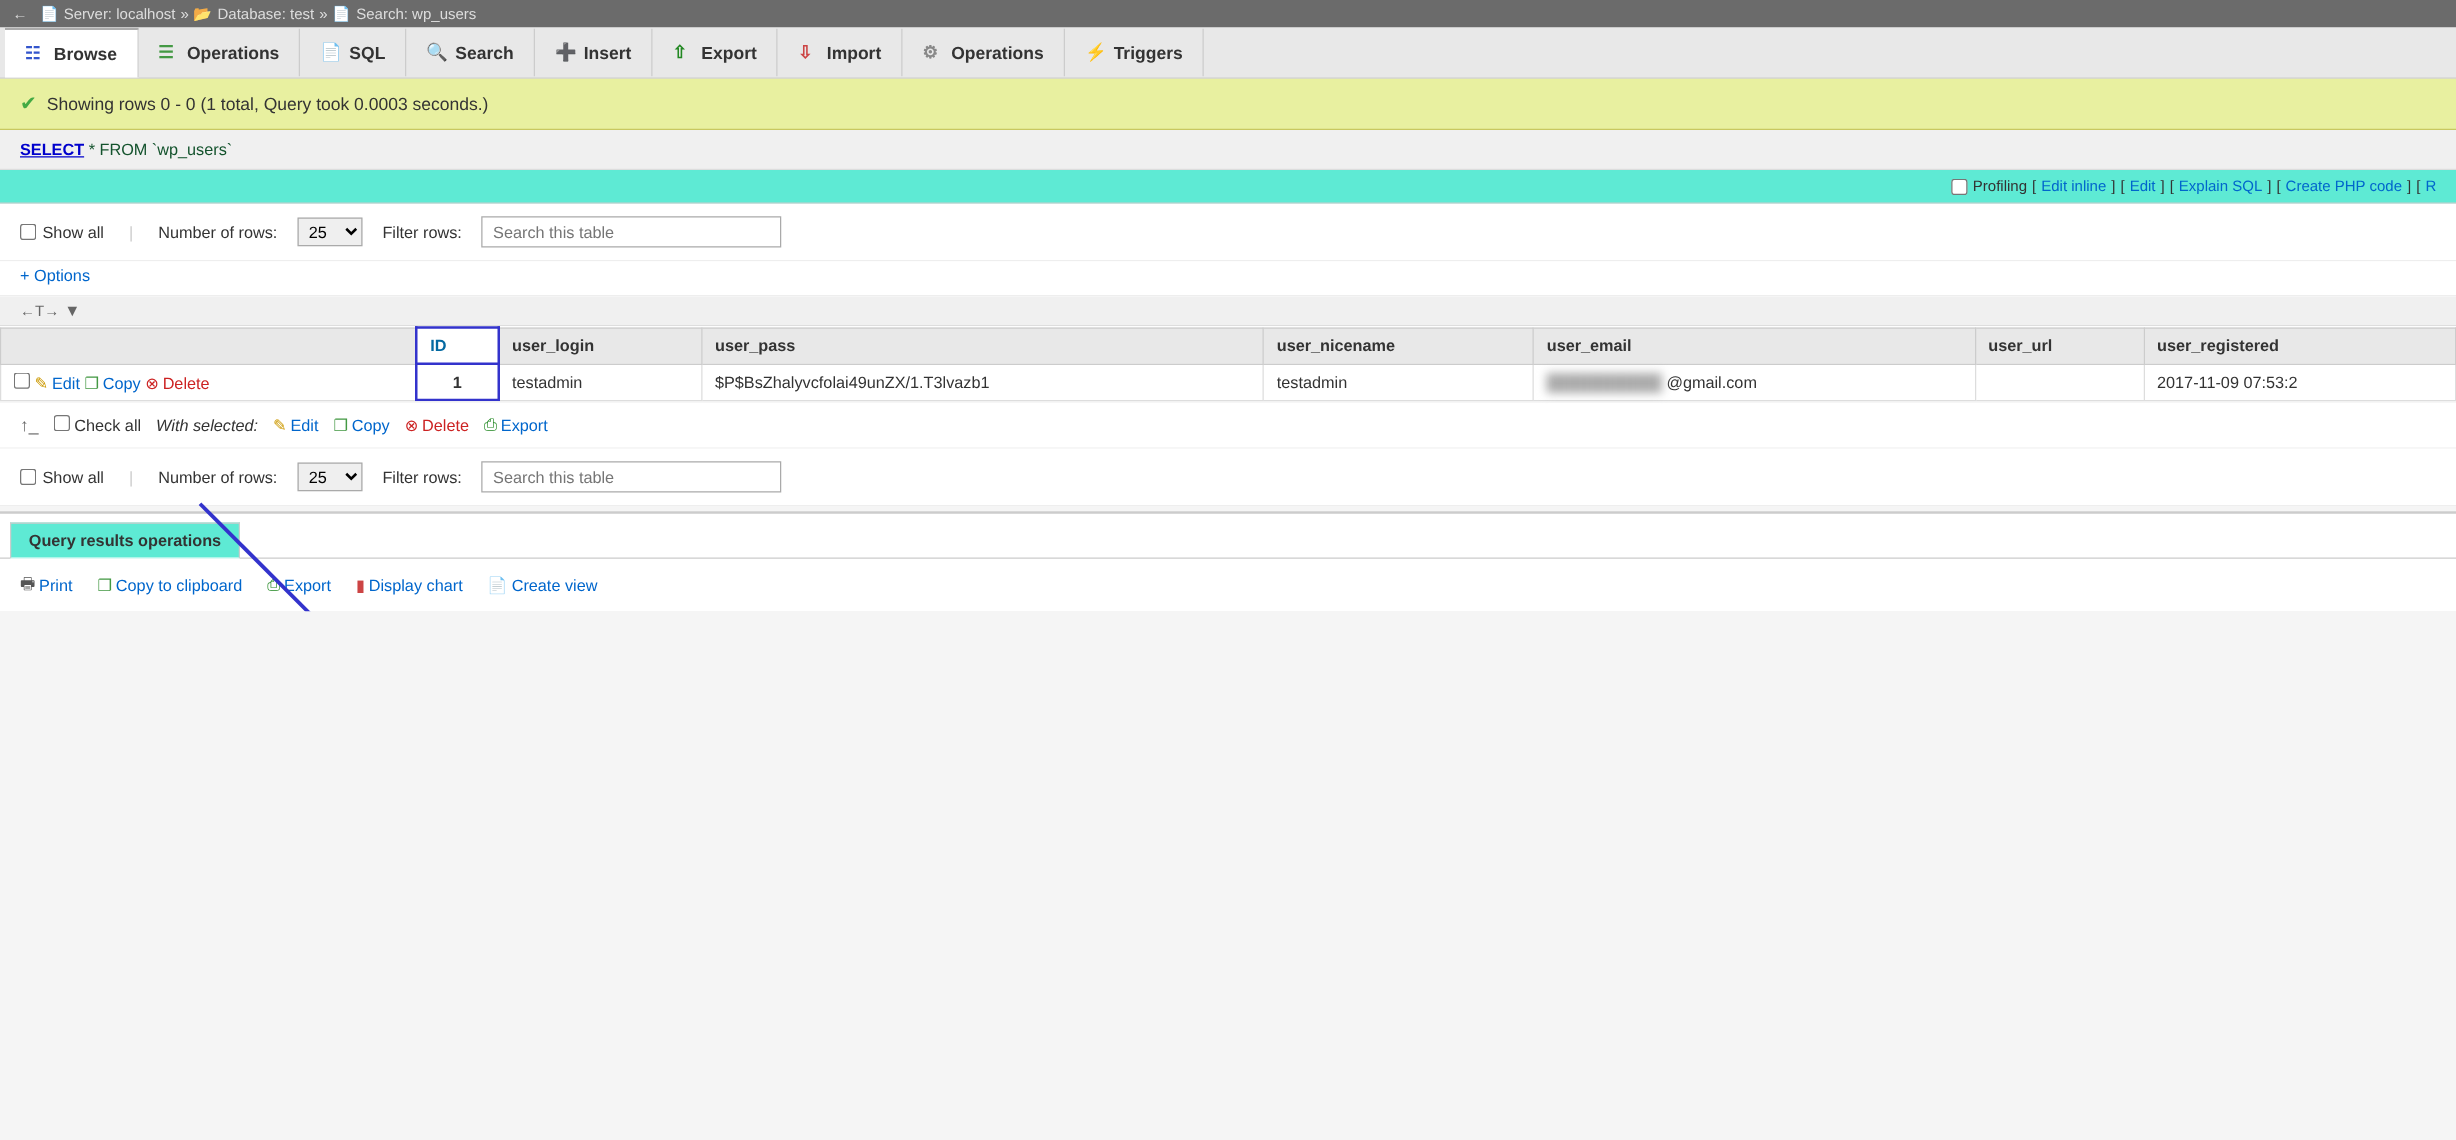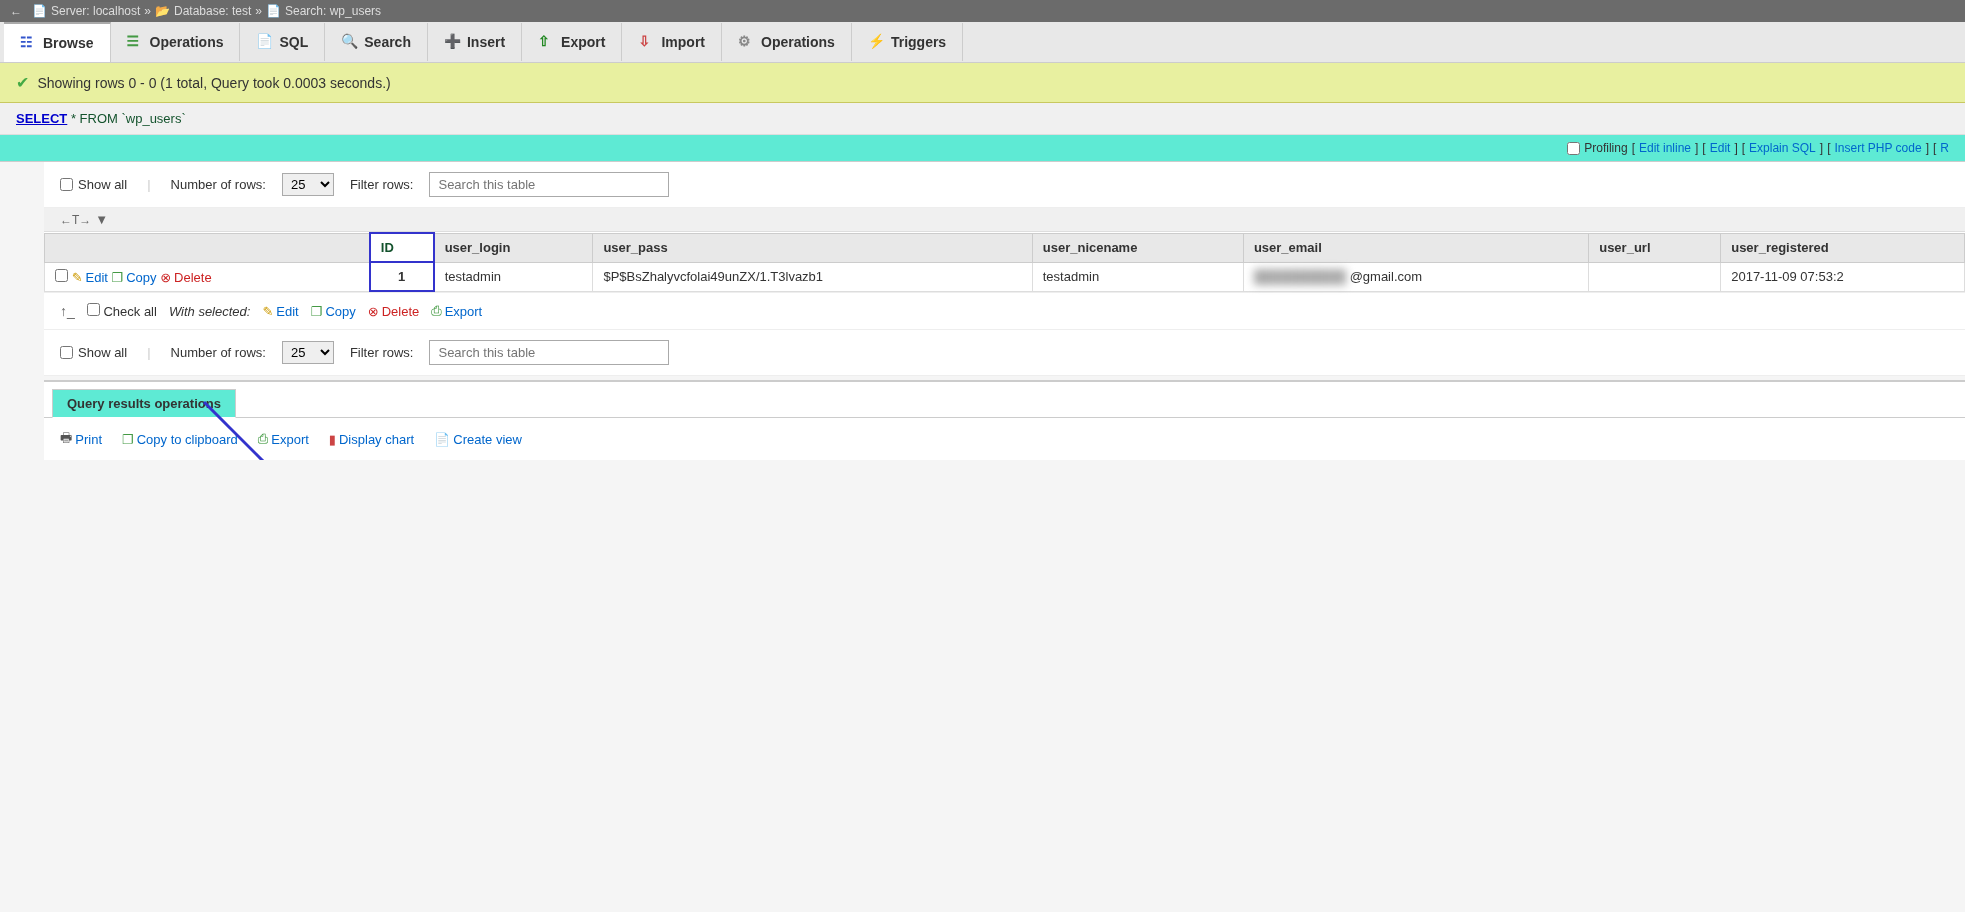--- a/index.html
+++ b/index.html
@@ -148,21 +148,21 @@
       padding: 6px 10px;
       text-align: left;
       font-weight: bold;
       font-size: 13px;
       color: #333;
       white-space: nowrap;
     }
     .data-table th.id-col {
       background: #fff;
       border: 2px solid #3333cc;
-      color: #14532d;
+      color: #0369a1;
     }
     .data-table td {
       border: 1px solid #ddd;
       padding: 6px 10px;
       font-size: 13px;
       white-space: nowrap;
     }
 
     .action-link {
       color: #06c;
@@ -206,21 +206,20 @@
     }
     .query-results-actions {
       padding: 10px 16px;
       display: flex;
       align-items: center;
       gap: 20px;
       border-top: 1px solid #ccc;
     }
     .main-content {
       position: relative;
-      margin-left: 44px;
     }
 
     
     .icon-browse { color: #3355cc; }
     .icon-structure { color: #449944; }
     .icon-sql { color: #6666cc; }
     .icon-search { color: #996633; }
     .icon-insert { color: #449944; }
     .icon-export { color: #228822; }
     .icon-import { color: #cc4444; }
@@ -307,21 +306,21 @@
   <span>[</span>
     <a class="action-link">Edit inline</a>
     <span>]</span>
   <span>[</span>
     <a class="action-link">Edit</a>
     <span>]</span>
   <span>[</span>
     <a class="action-link">Explain SQL</a>
     <span>]</span>
   <span>[</span>
-    <a class="action-link">Insert PHP code</a>
+    <a class="action-link">Create PHP code</a>
     <span>]</span>
   <span>[</span>
     <a class="action-link">R</a>
 </div>
 
 <div class="main-content" style="position:relative;">
 
   <svg class="arrow-overlay" width="300" height="200">
     <defs>
       <marker id="arrowhead" markerWidth="10" markerHeight="7" refX="10" refY="3.5" orient="auto">
@@ -342,20 +341,23 @@
       <option>25</option>
       <option>50</option>
       <option>100</option>
       <option>250</option>
       <option>500</option>
     </select>
     <span>Filter rows:</span>
     <input type="text" class="filter-input" placeholder="Search this table" style="">
   </div>
 
+  <div class="options-bar">
+    <a class="options-link">+ Options</a>
+  </div>
 
   <div class="table-area">
 
     <div class="col-sort-row">
       <span class="col-sort-arrows">←T→</span>
       <span class="sort-dropdown">▼</span>
     </div>
 
     <table class="data-table">
       <thead>

